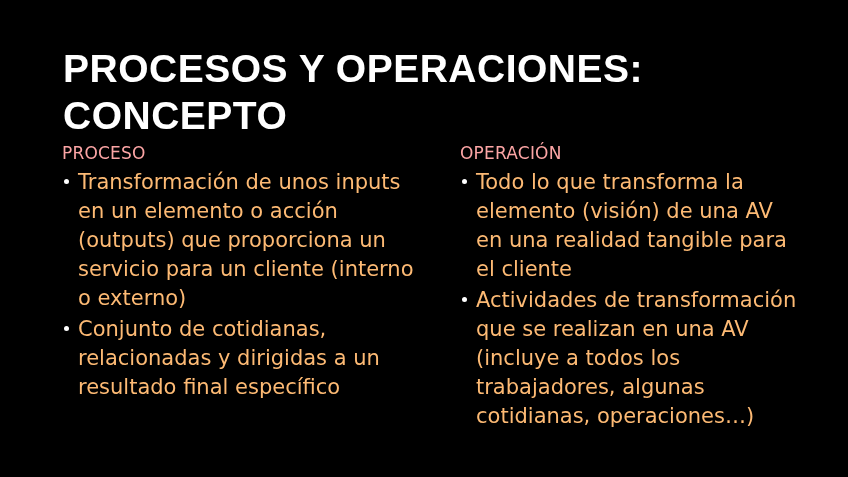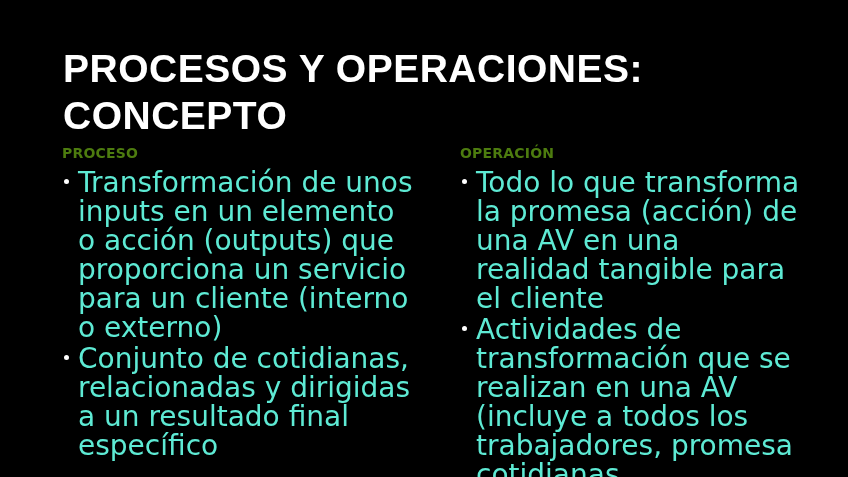--- a/index.html
+++ b/index.html
@@ -42,40 +42,40 @@
   }
   .column {
     position: absolute;
     top: 0;
   }
   .column.left  { left: 62px;  width: 352px; }
   .column.right { left: 460px; width: 340px; }
 
   .col-heading {
     font-family: "DejaVu Sans", sans-serif;
-    font-weight: bold;
-    font-size: 14px;
+    font-weight: normal;
+    font-size: 17px;
     line-height: 21px;
     letter-spacing: 0.2px;
-    color: #4d7c0f;
+    color: #fca5a5;
     margin: 0 0 4px 0;
   }
   .bullet-list {
     list-style: none;
     margin: 0;
     padding: 0;
   }
   .bullet-item {
     position: relative;
     padding-left: 16px;
     margin: 0 0 2px 0;
     font-family: "DejaVu Sans", sans-serif;
-    font-size: 28px;
+    font-size: 21px;
     line-height: 29px;
-    color: #5eead4;
+    color: #fdba74;
   }
   .bullet-dot {
     position: absolute;
     left: 2px;
     top: 11px;
     width: 5px;
     height: 5px;
     border-radius: 50%;
     background: #ffffff;
   }
@@ -104,23 +104,23 @@
           <span class="bullet-text">Conjunto de cotidianas, relacionadas y dirigidas a un resultado final específico</span>
         </li>
       </ul>
     </div>
 
     <div class="column right">
       <div class="col-heading">OPERACIÓN</div>
       <ul class="bullet-list">
         <li class="bullet-item">
           <span class="bullet-dot"></span>
-          <span class="bullet-text">Todo lo que transforma la promesa (acción) de una AV en una realidad tangible para el cliente</span>
+          <span class="bullet-text">Todo lo que transforma la elemento (visión) de una AV en una realidad tangible para el cliente</span>
         </li>
         <li class="bullet-item">
           <span class="bullet-dot"></span>
-          <span class="bullet-text">Actividades de transformación que se realizan en una AV (incluye a todos los trabajadores, promesa cotidianas, rutinarias…)</span>
+          <span class="bullet-text">Actividades de transformación que se realizan en una AV (incluye a todos los trabajadores, algunas cotidianas, operaciones…)</span>
         </li>
       </ul>
     </div>
 
   </div>
 </div>
 
 </body></html>

